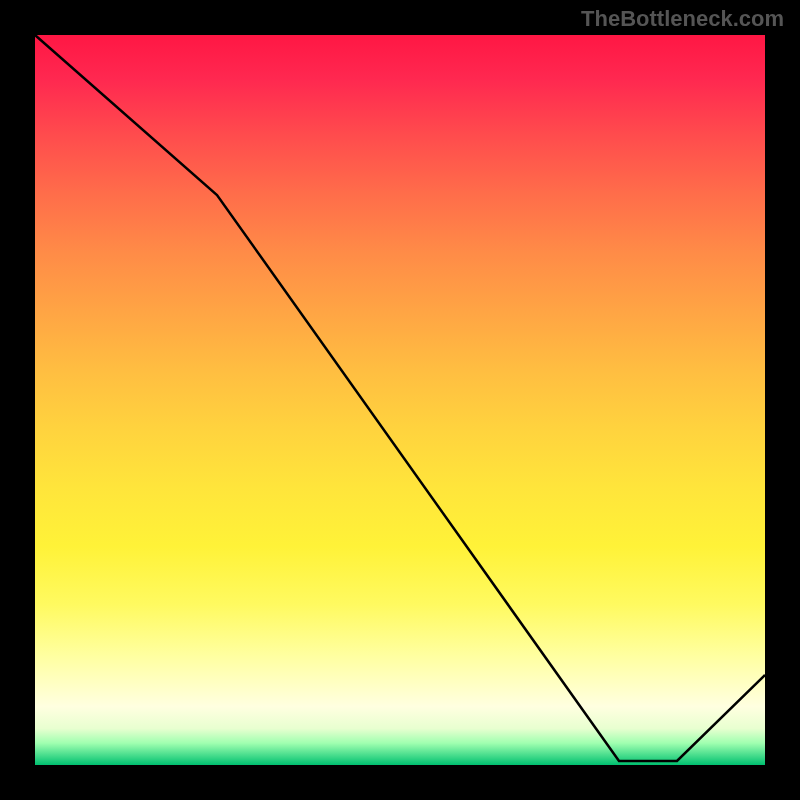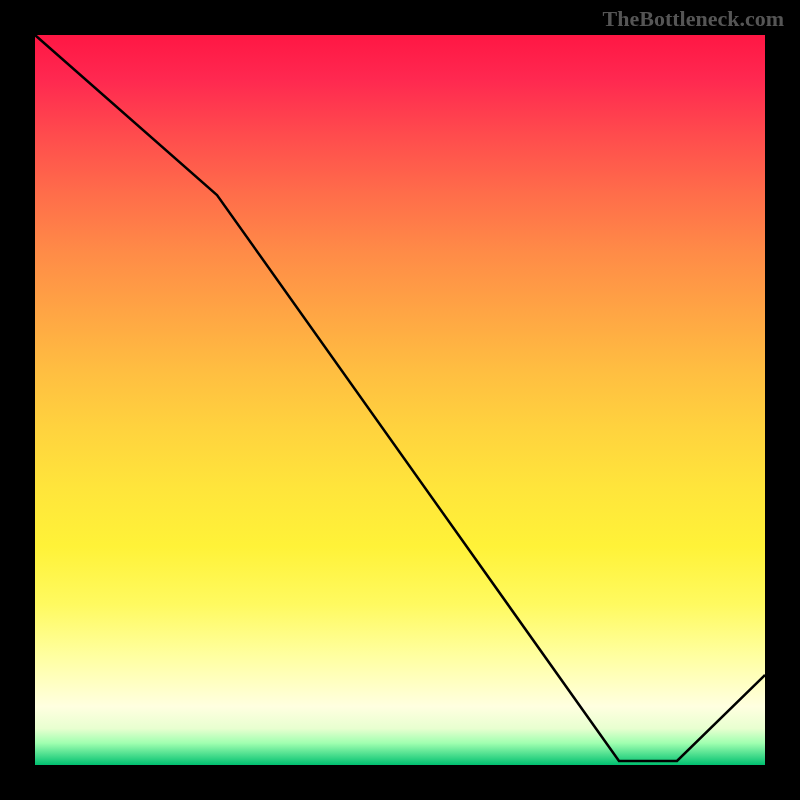--- a/index.html
+++ b/index.html
@@ -7,21 +7,20 @@
     width: 800px;
     height: 800px;
     background: #000;
     position: relative;
     font-family: Arial, sans-serif;
   }
   .container {
     width: 800px;
     height: 800px;
     position: relative;
-    font-family: Liberation Serif, serif;
   }
   .watermark {
     position: absolute;
     top: 6px;
     right: 16px;
     color: #555;
     font-size: 22px;
     font-weight: bold;
     z-index: 10;
   }

